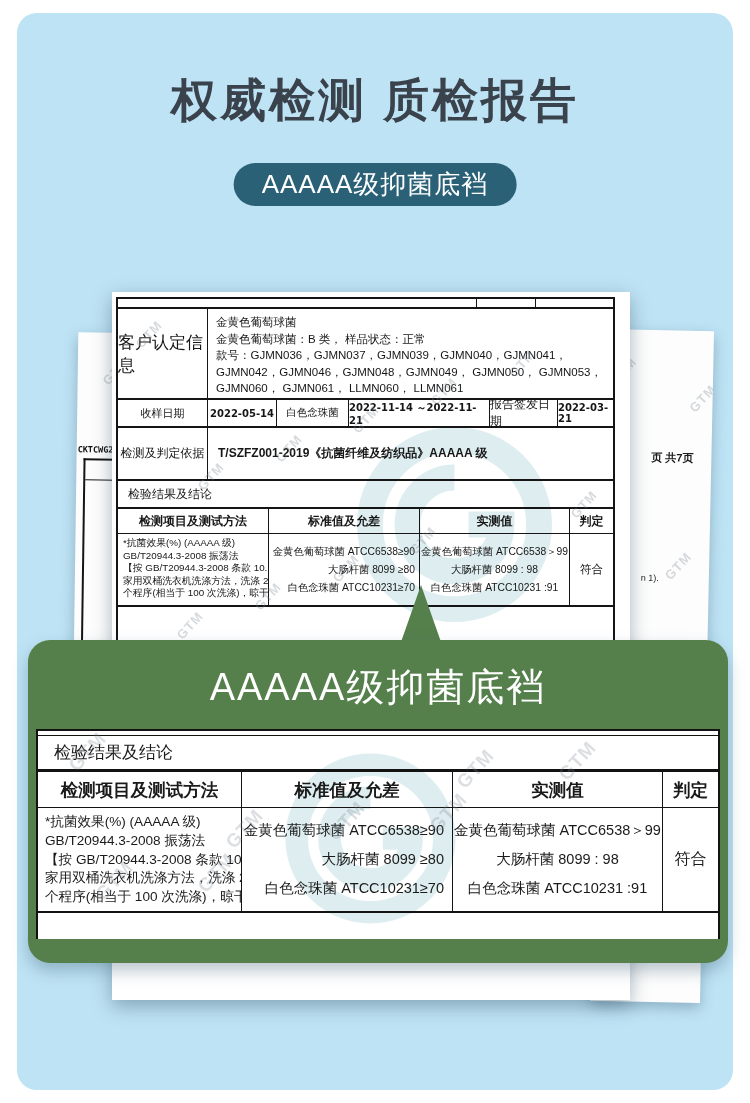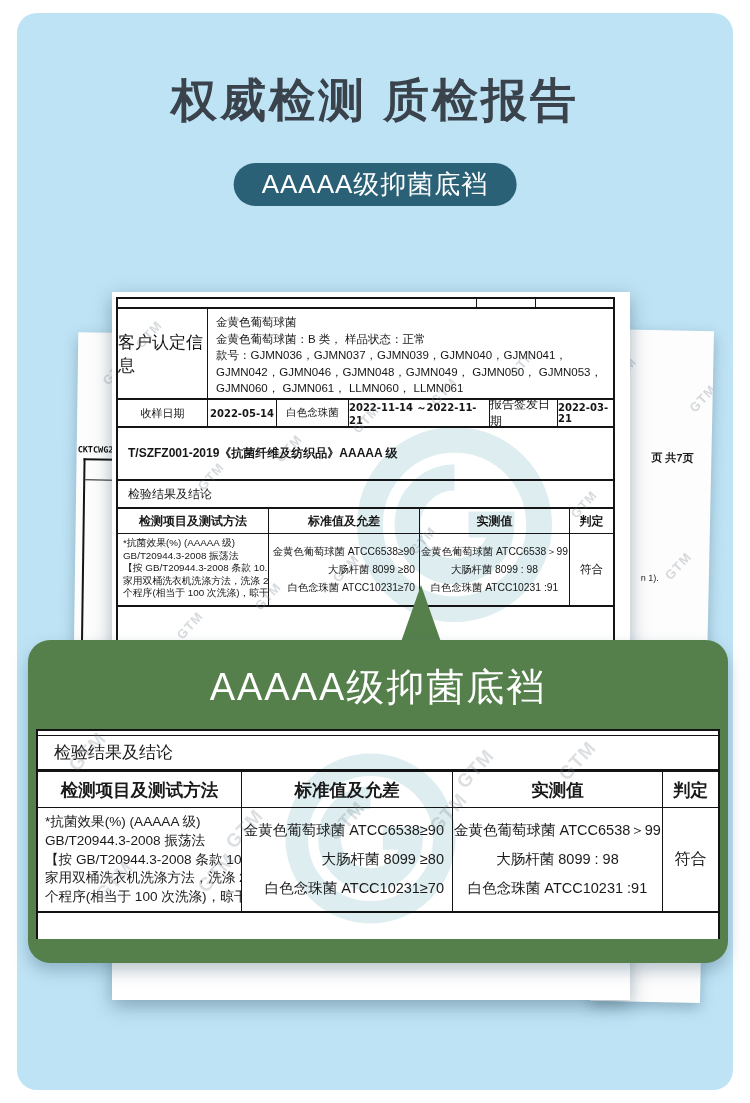--- a/index.html
+++ b/index.html
@@ -140,20 +140,21 @@
       </div>
       <div class="dt-row r-dates">
         <div class="dt-cell lbl" style="width:90px">收样日期</div>
         <div class="dt-cell val" style="width:69px">2022-05-14</div>
         <div class="dt-cell lbl" style="width:72px;font-size:10.5px">白色念珠菌</div>
         <div class="dt-cell val" style="width:141px">2022-11-14 ～2022-11-21</div>
         <div class="dt-cell lbl" style="width:68px;font-size:12px">报告签发日期</div>
         <div class="dt-cell val" style="flex:1">2022-03-21</div>
       </div>
       <div class="dt-row r-basis">
+        <div class="dt-cell c-label">检测及判定依据</div>
         <div class="dt-cell c-value">T/SZFZ001-2019《抗菌纤维及纺织品》AAAAA 级</div>
       </div>
       <div class="dt-row r-section">
         <div class="dt-cell">检验结果及结论</div>
       </div>
       <div class="dt-row r-head">
         <div class="dt-cell c-w1">检测项目及测试方法</div>
         <div class="dt-cell c-w2">标准值及允差</div>
         <div class="dt-cell c-w3">实测值</div>
         <div class="dt-cell c-w4">判定</div>

